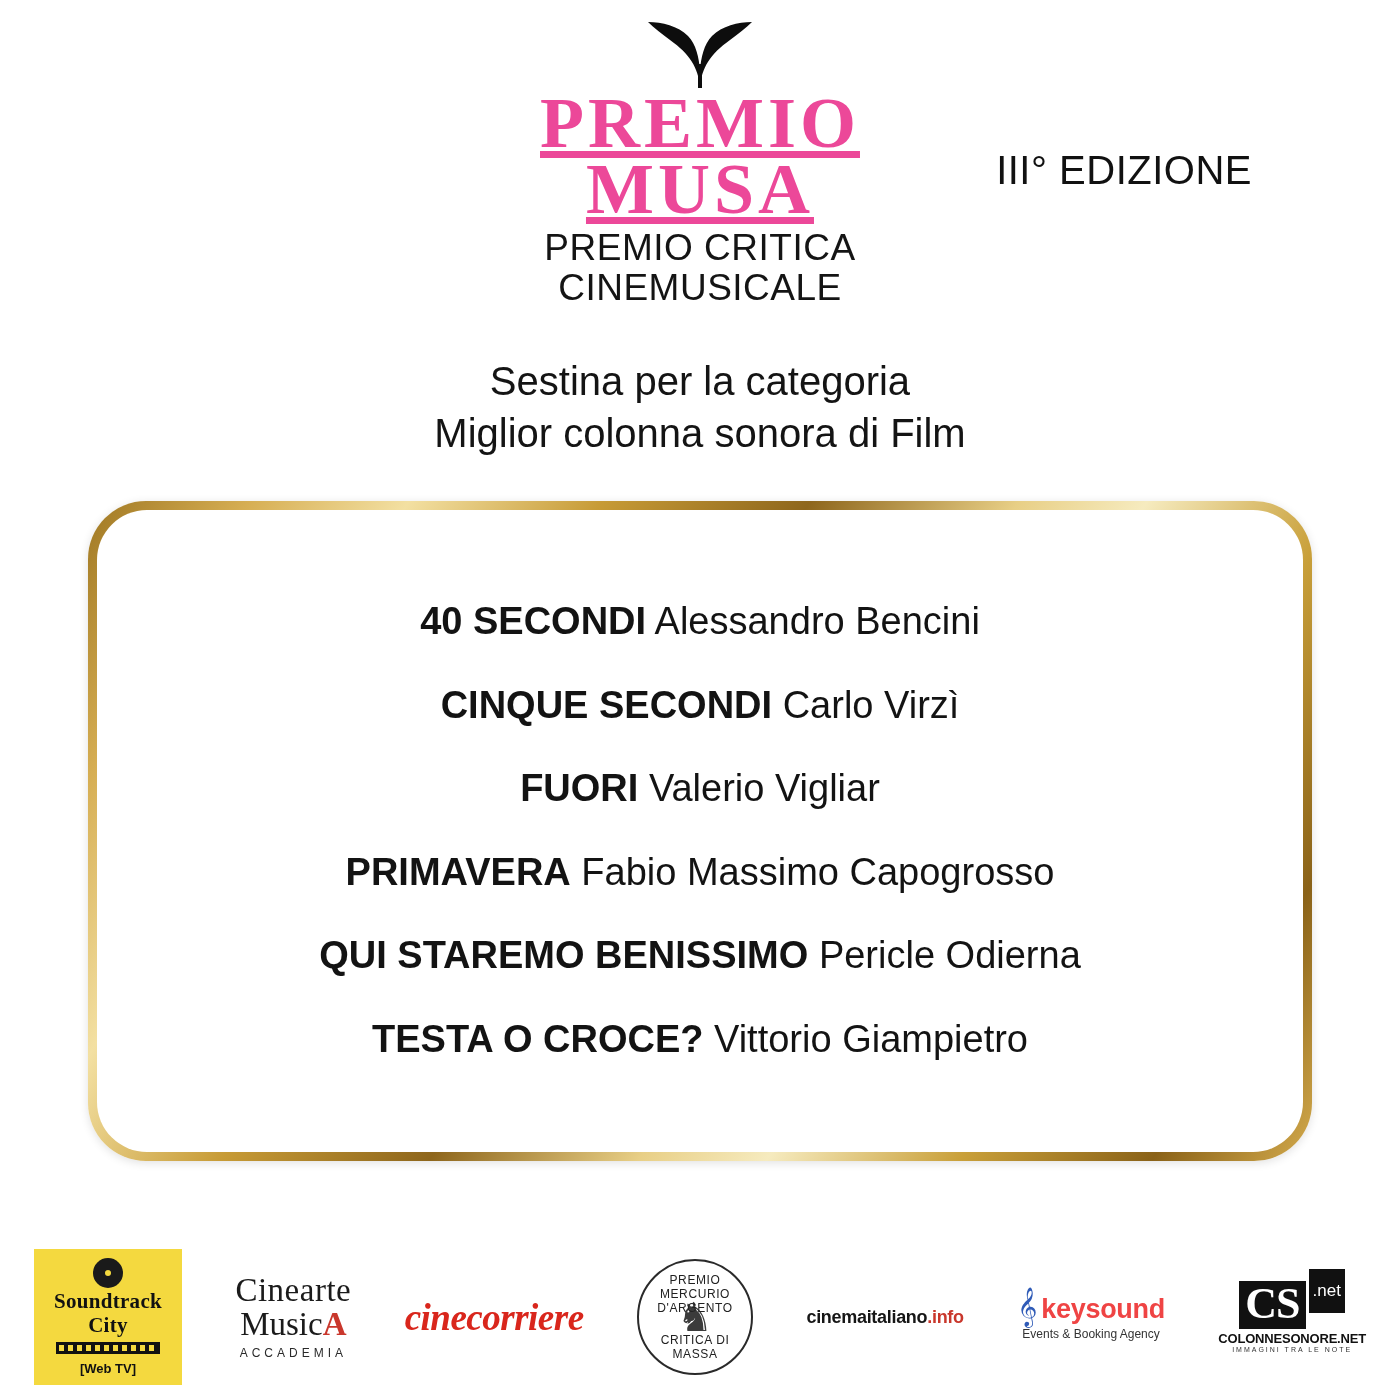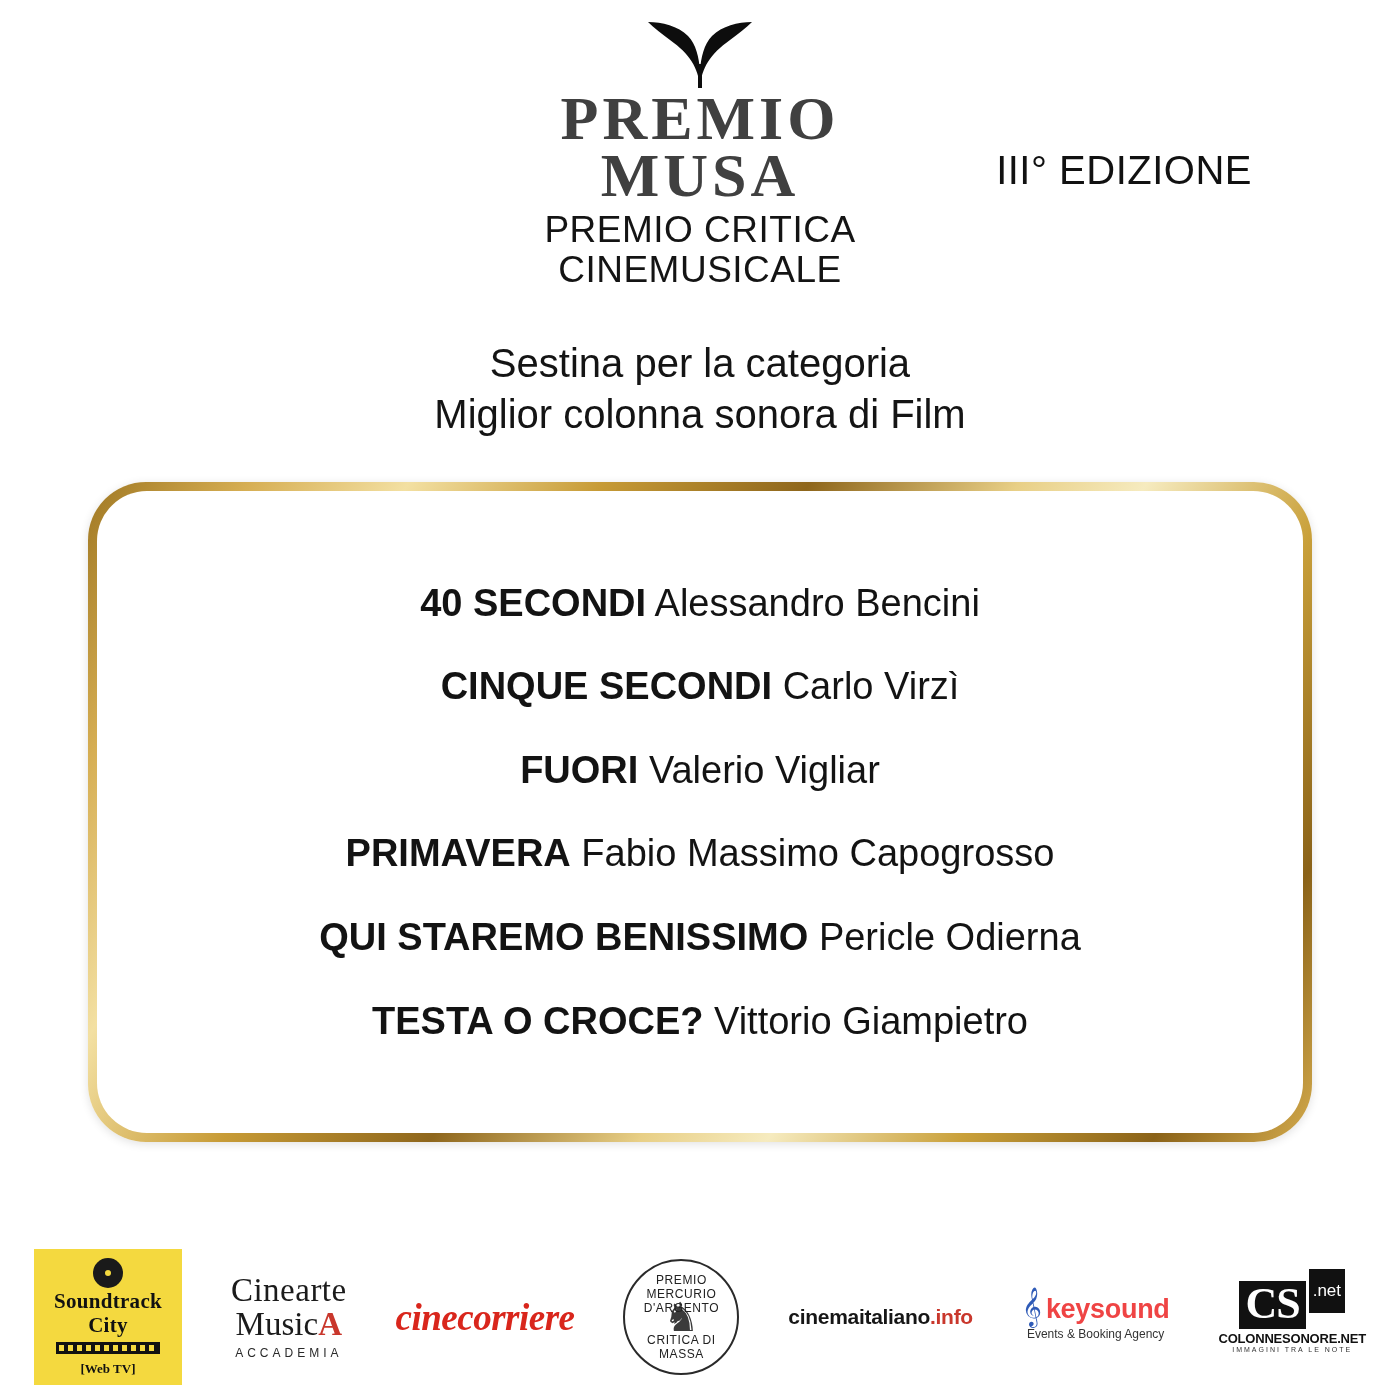--- a/index.html
+++ b/index.html
@@ -28,24 +28,25 @@
     margin: 0 auto 2px auto;
     display: block;
   }
   .title-block {
     position: relative;
     display: inline-block;
   }
   .brand-main {
     font-family: "Liberation Serif", serif;
     font-weight: 700;
-    font-size: 62px;
+    font-size: 72px;
     line-height: 0.92;
     letter-spacing: 4px;
-    color: #404040;
+    color: #ec4899;
+    text-decoration: underline;
   }
   .brand-main .line2 {
     display: block;
   }
   .brand-sub {
     font-family: "Liberation Sans", sans-serif;
     font-size: 37px;
     line-height: 1.08;
     letter-spacing: 0.5px;
     color: #141414;
@@ -171,21 +172,20 @@
   .sp-stc .film-strip:before {
     content: "";
     position: absolute; left: 3px; top: 3px; right: 3px; height: 6px;
     background: repeating-linear-gradient(to right, #f4d93f 0 5px, #111 5px 9px);
   }
   .sp-stc .t2 {
     font-size: 13px;
     font-weight: 700;
     color: #111;
     margin-top: 4px;
-    font-family: Liberation Serif, serif;
   }
 
   
   .sp-cma .l1 {
     font-family: "Liberation Serif", serif;
     font-size: 33px;
     color: #1b1b1b;
     line-height: 1;
     letter-spacing: 0.5px;
   }
@@ -233,21 +233,21 @@
   .sp-seal .ring-top { top: 12px; }
   .sp-seal .ring-bot { bottom: 12px; }
   .sp-seal .statue {
     font-size: 40px;
     line-height: 1;
     color: #3b3b3b;
   }
 
   
   .sp-cit {
-    font-size: 21px;
+    font-size: 18px;
     font-weight: 700;
     color: #161616;
     letter-spacing: -0.3px;
   }
   .sp-cit .info { color: #c9372c; font-weight: 700; }
 
   
   .sp-ks { display: flex; flex-direction: column; align-items: center; }
   .sp-ks .row { display: flex; align-items: baseline; gap: 4px; }
   .sp-ks .clef {

